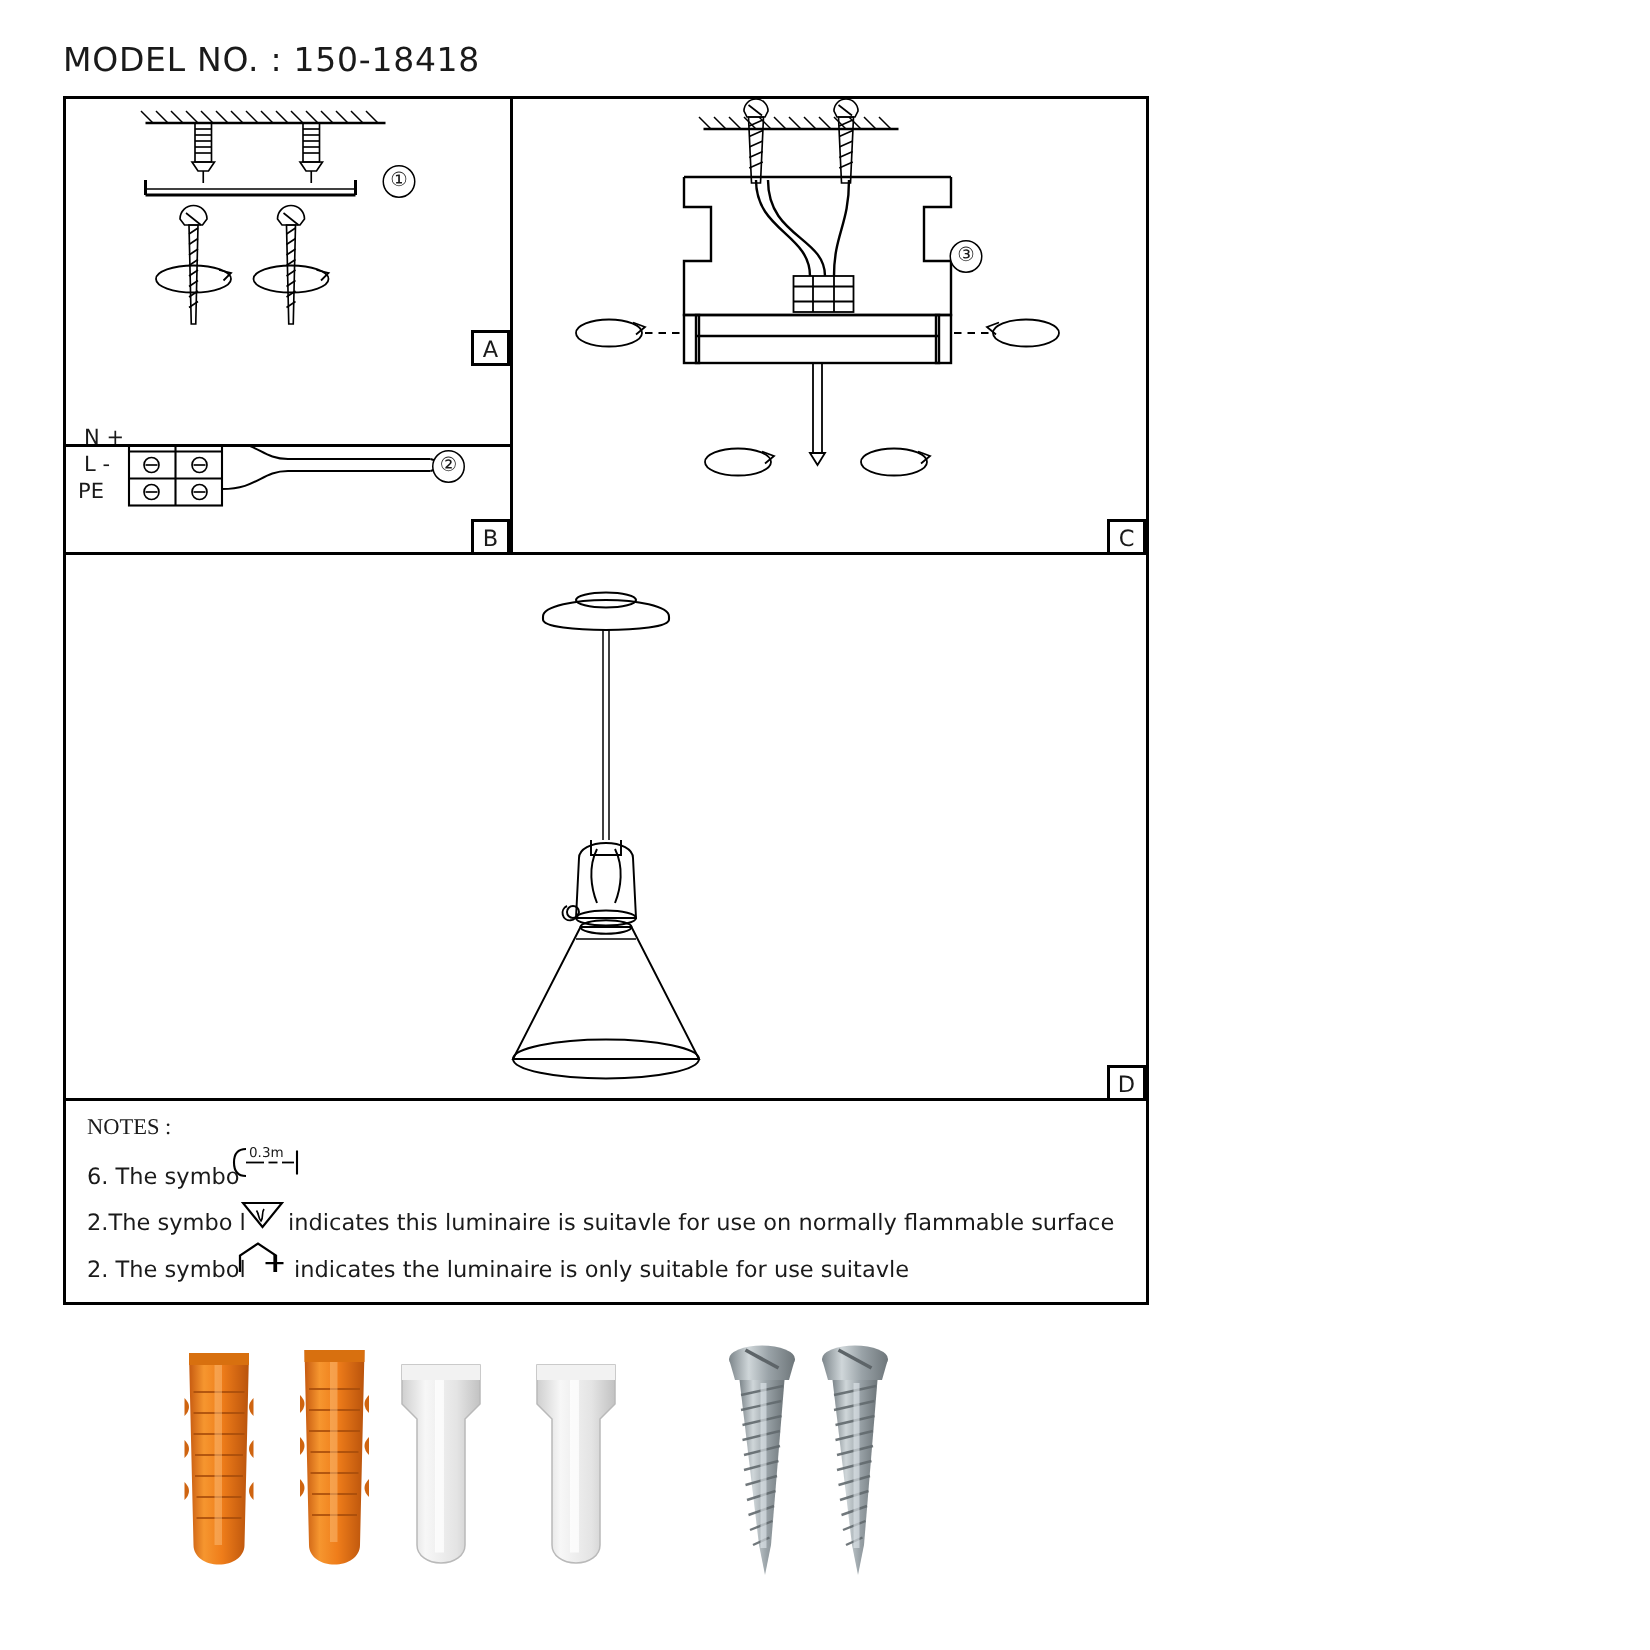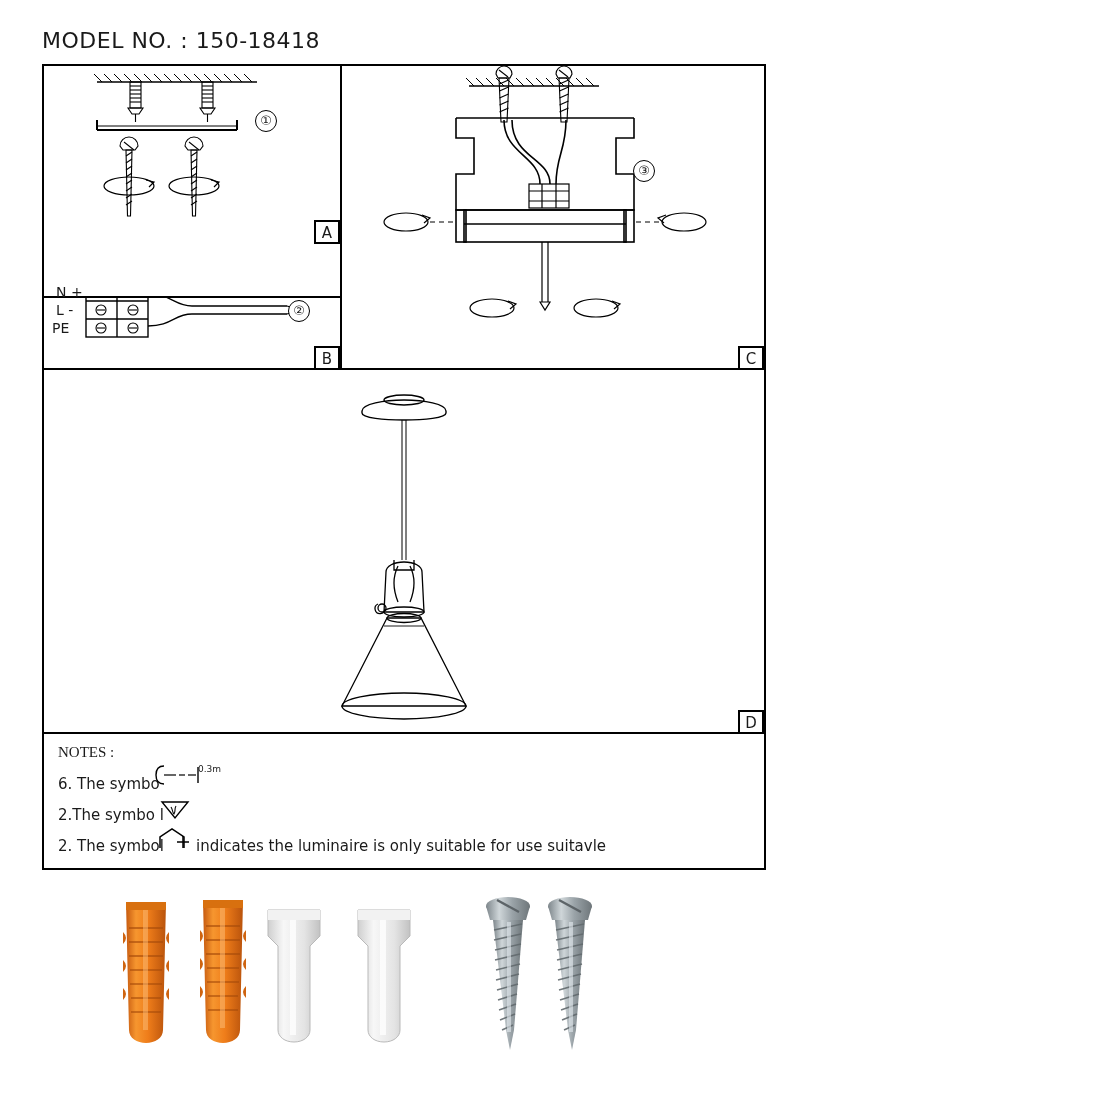--- a/index.html
+++ b/index.html
@@ -357,27 +357,28 @@
   <div class="notes-title">NOTES :</div>
 
   <div class="note-line note-1">6. The symbo</div>
   <svg style="position:absolute; left:152px; top:762px;" width="60" height="26" viewBox="0 0 60 26">
     <path d="M12 4 C6 4 4 8 4 13 C4 18 6 22 12 22" stroke="#000" stroke-width="1.4" fill="none"></path>
     <line x1="12" y1="13" x2="24" y2="13" stroke="#000" stroke-width="1.2"></line>
     <line x1="27" y1="13" x2="33" y2="13" stroke="#000" stroke-width="1.2"></line>
     <line x1="36" y1="13" x2="44" y2="13" stroke="#000" stroke-width="1.2"></line>
     <line x1="46" y1="5" x2="46" y2="21" stroke="#000" stroke-width="1.4"></line>
   </svg>
-  <div class="sym-text" style="left:166px; top:764px;margin-left:32px;">0.3m</div>
+  <div class="sym-text" style="left:166px; top:764px;">0.3m</div>
 
   <div class="note-line note-2">2.The symbo l</div>
   <svg style="position:absolute; left:158px; top:798px;" width="34" height="24" viewBox="0 0 34 24">
     <path d="M4 4 L30 4 L17 20 Z" stroke="#000" stroke-width="1.4" fill="none"></path>
     <path d="M13 9 C15 12 14 14 16 16 C18 13 16 11 18 8" stroke="#000" stroke-width="1.1" fill="none"></path>
   </svg>
+  <div class="note-line note-2b">indicates this luminaire is suitavle for use on normally flammable surface</div>
 
   <div class="note-line note-3">2. The symbol</div>
   <svg style="position:absolute; left:155px; top:826px;" width="42" height="26" viewBox="0 0 42 26">
     <path d="M5 22 L5 11 L17 3 L29 11 L29 22" stroke="#000" stroke-width="1.5" fill="none"></path>
     <line x1="22" y1="16" x2="34" y2="16" stroke="#000" stroke-width="1.5"></line>
     <line x1="28" y1="10" x2="28" y2="22" stroke="#000" stroke-width="1.5"></line>
   </svg>
   <div class="note-line note-3b">indicates the luminaire is only suitable for use suitavle</div>
 
   <svg id="hardware" viewBox="0 0 1100 200">

